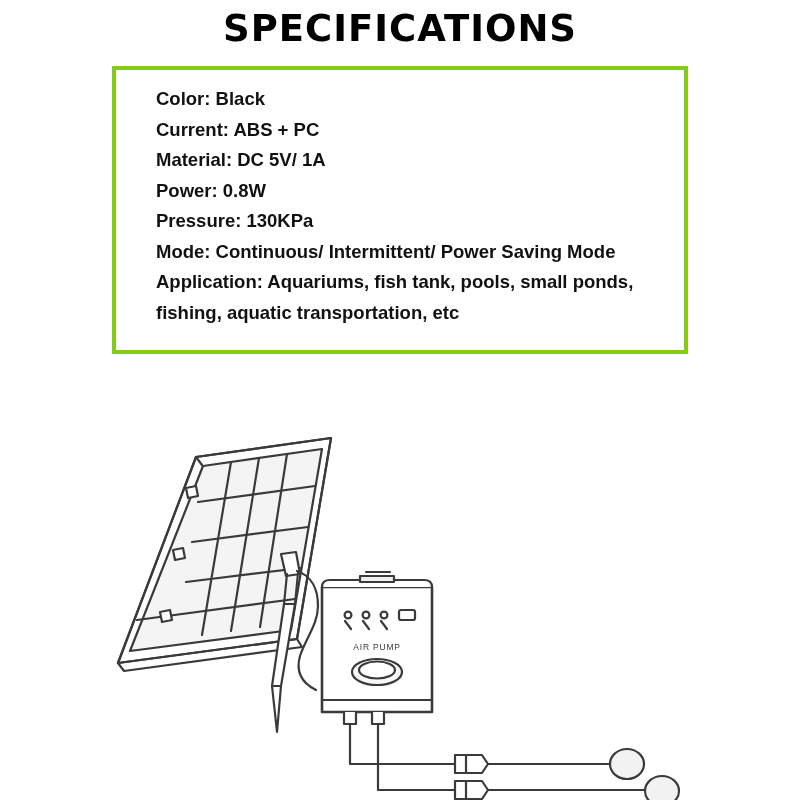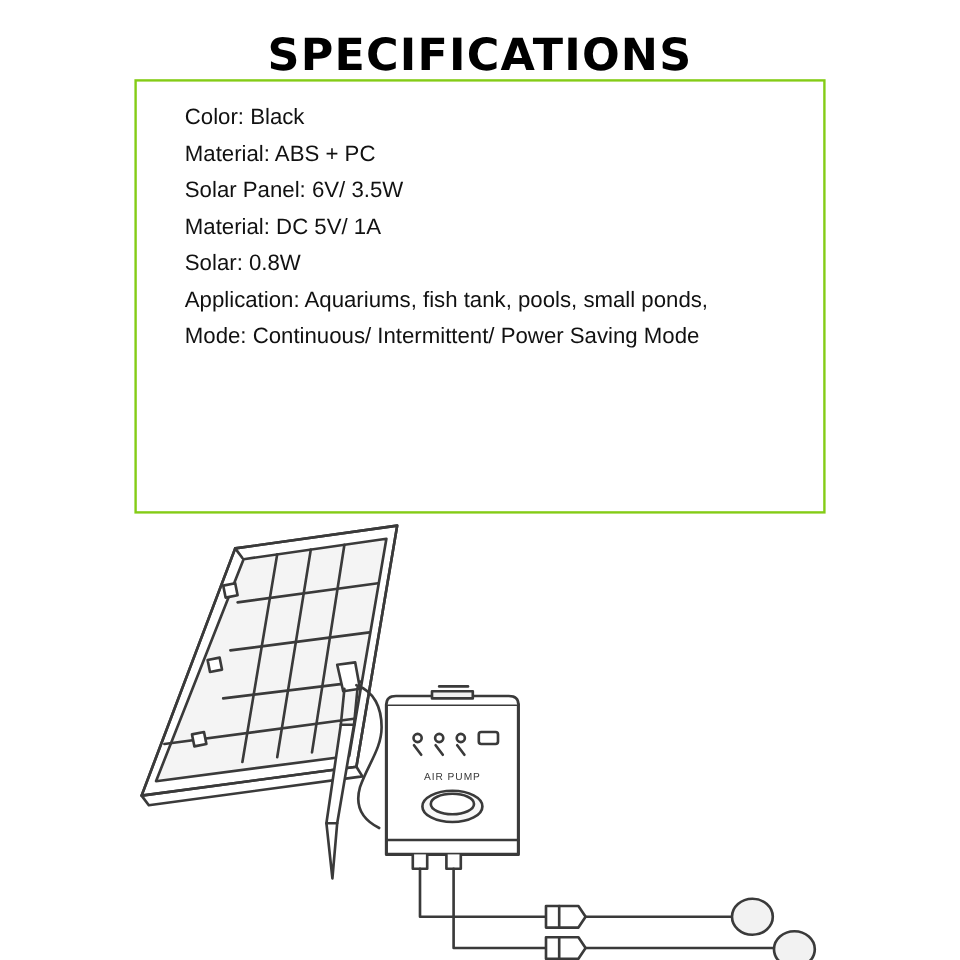--- a/index.html
+++ b/index.html
@@ -20,32 +20,33 @@
     height: 800px;
     position: relative;
     background: #ffffff;
   }
   .title {
     text-align: center;
     font-size: 37px;
     font-weight: bold;
     letter-spacing: 1px;
     font-family: "DejaVu Sans", sans-serif;
-    padding-top: 24px;
+    padding-top: 7px;
     color: #000000;
   }
   .spec-box {
     position: absolute;
     left: 112px;
     top: 66px;
     width: 576px;
-    height: 362px;
-    border: 2px solid #84cc16;
+    height: 288px;
+    border: 4px solid #84cc16;
     box-sizing: border-box;
     background: #ffffff;
+    font-weight: bold;
   }
   .spec-list {
     margin: 0;
     padding: 14px 0 0 40px;
     list-style: none;
   }
   .spec-list li {
     font-size: 18.5px;
     line-height: 30.5px;
     color: #111111;
@@ -65,26 +66,27 @@
 </head>
 <body>
 
 <div class="page">
 
   <div class="title">SPECIFICATIONS</div>
 
   <div class="spec-box">
     <ul class="spec-list">
       <li>Color: Black</li>
-      <li>Material: ABS + PC</li>
-      <li>Solar Panel: 6V/ 3.5W</li>
+      <li>Current: ABS + PC</li>
       <li>Material: DC 5V/ 1A</li>
-      <li>Solar: 0.8W</li>
+      <li>Power: 0.8W</li>
+      <li>Pressure: 130KPa</li>
+      <li>Mode: Continuous/ Intermittent/ Power Saving Mode</li>
       <li>Application: Aquariums, fish tank, pools, small ponds,</li>
-      <li>Mode: Continuous/ Intermittent/ Power Saving Mode</li>
+      <li>fishing, aquatic transportation, etc</li>
     </ul>
   </div>
 
   <div class="illustration">
     <svg width="800" height="376" viewBox="0 0 800 376" xmlns="http://www.w3.org/2000/svg">
 
       <g fill="none" stroke="#3a3a3a" stroke-width="2.2" stroke-linejoin="round" stroke-linecap="round">
 
         <g>
           <path d="M196 33 L331 14 L297 215 L118 239 Z" fill="#ffffff"></path>

